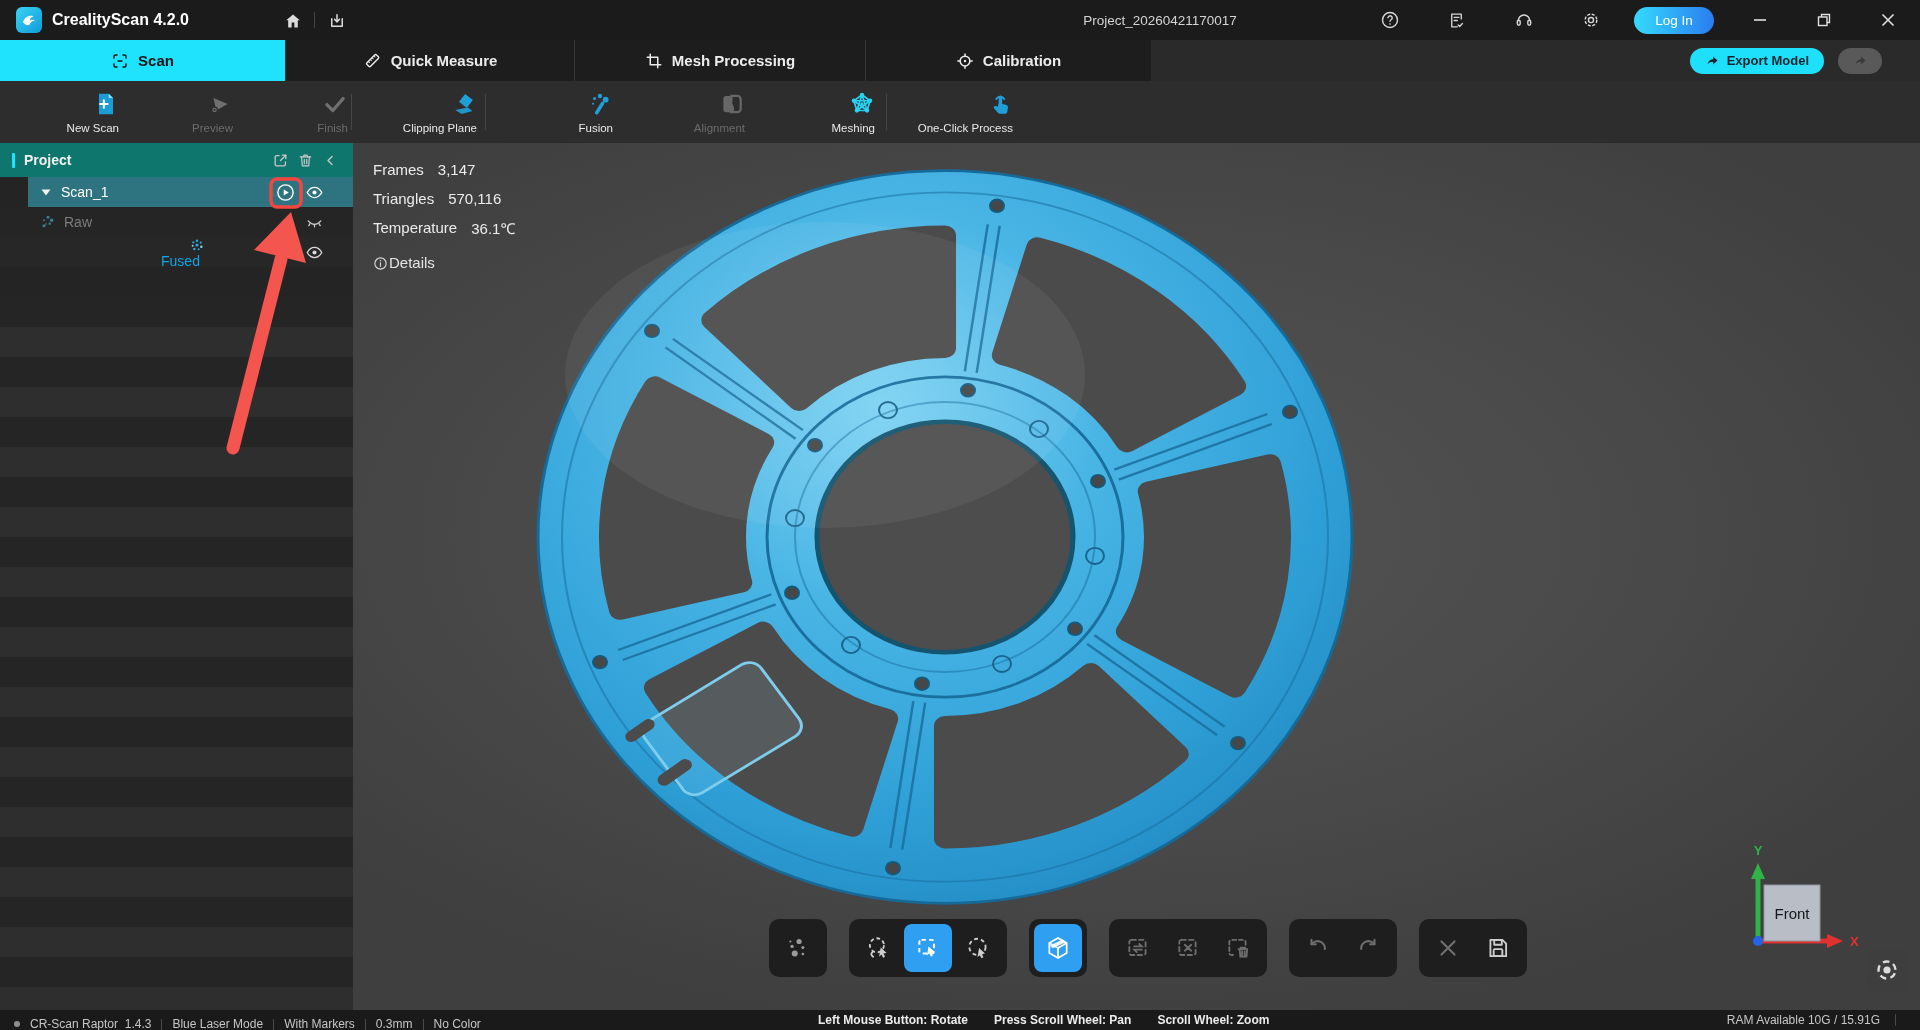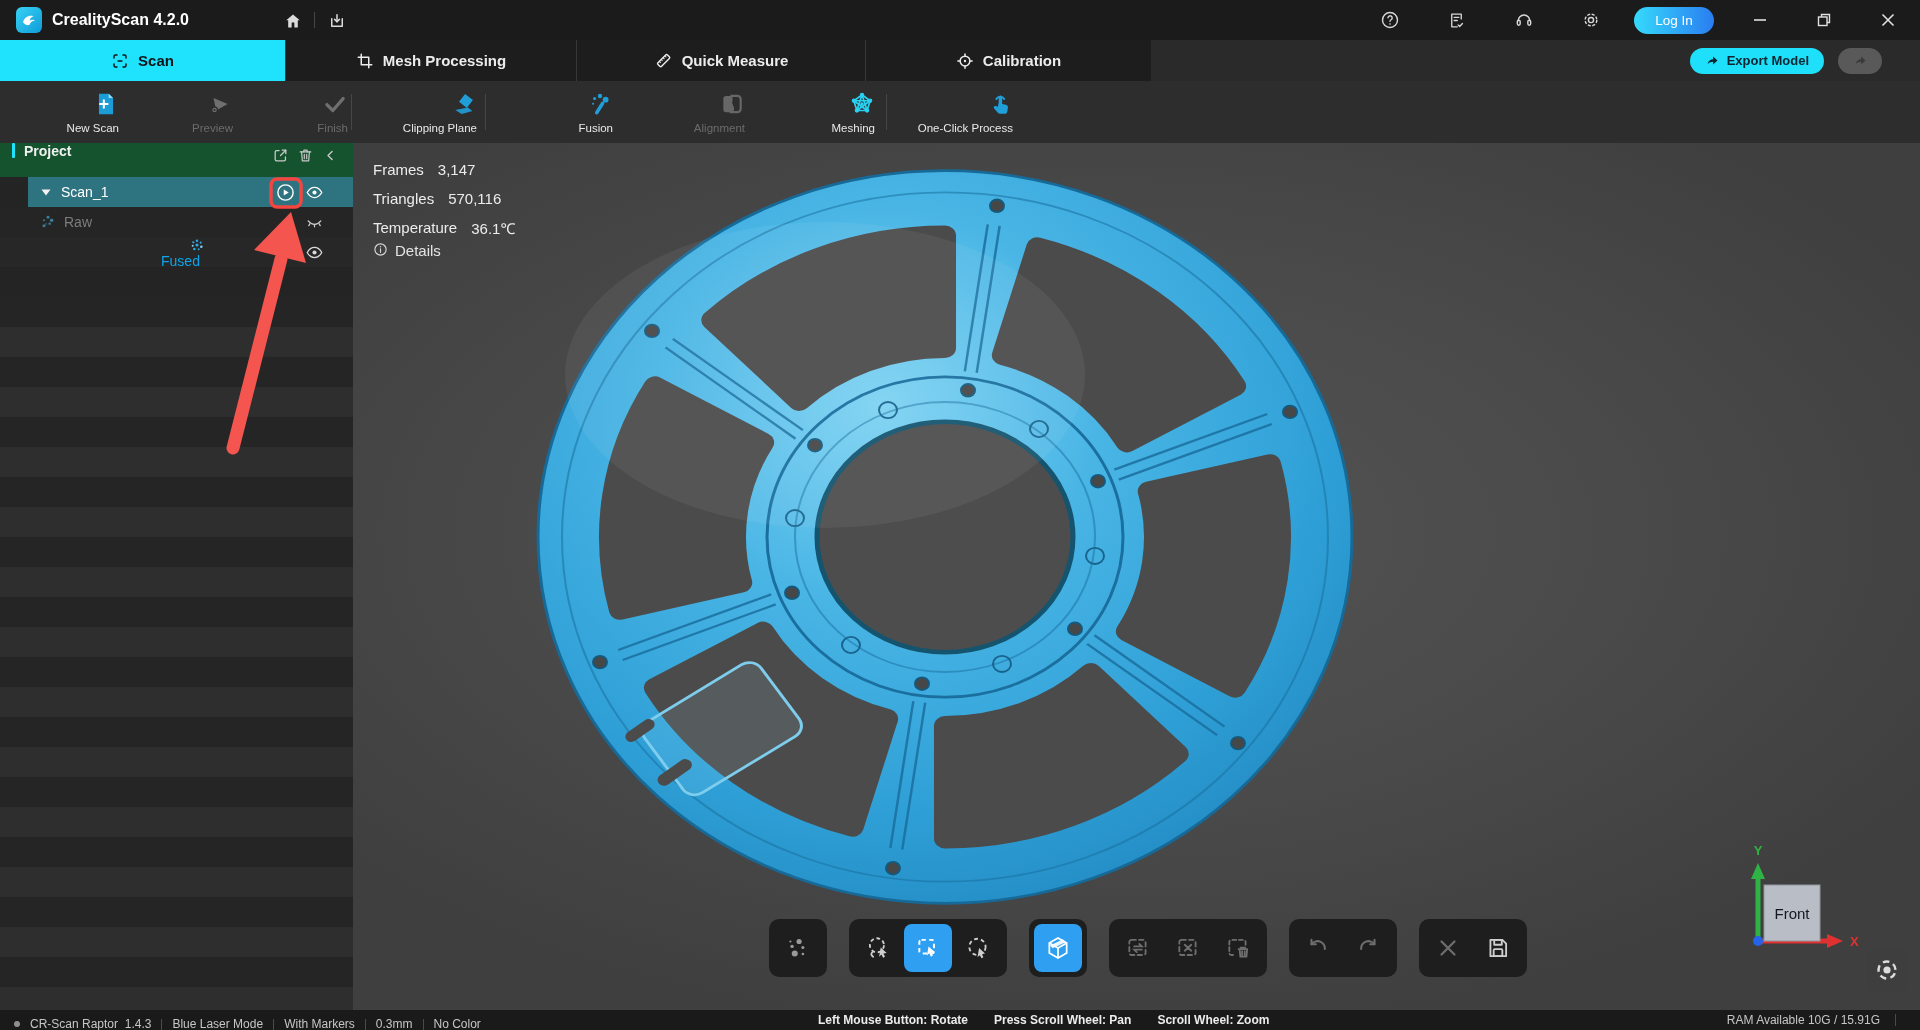--- a/index.html
+++ b/index.html
@@ -42,21 +42,21 @@
   
   .toolbar{position:absolute;top:81px;left:0;right:0;height:62px;background:#2d2d2d;}
   .act{position:absolute;top:0;width:120px;height:62px;display:flex;flex-direction:column;
     align-items:flex-end;justify-content:center;gap:5px;cursor:pointer;}
   .act .lbl{font-size:11.5px;color:#e9e9e9;}
   .act.disabled .lbl{color:#6b6b6b;}
   .tb-div{position:absolute;top:13px;width:1px;height:36px;background:#464646;}
 
   
   .sidebar{position:absolute;top:143px;left:0;width:353px;bottom:20px;background:#242424;overflow:hidden;}
-  .side-header{height:34px;background:#14532d;display:flex;align-items:flex-start;padding:0 10px 0 12px;box-sizing:border-box;}
+  .side-header{height:34px;background:#0f766e;display:flex;align-items:center;padding:0 10px 0 12px;box-sizing:border-box;}
   .accent{width:3px;height:15px;background:#1fe3fd;margin-right:9px;border-radius:1px;}
   .side-title{flex:1;font-size:14px;font-weight:bold;color:#f0f0f0;}
   .hicon{width:25px;height:24px;display:flex;align-items:center;justify-content:center;color:#c9c9c9;cursor:pointer;}
   .tree-row{position:relative;height:30px;display:flex;align-items:center;font-size:14px;cursor:pointer;}
   .row-scan{background:#2e7380;color:#fff;margin-left:28px;}
   .row-raw{background:#252525;color:#7d7d7d;}
   .row-fused{background:#272727;color:#0ea5e9;flex-direction:column;}
   .row-marker{background:#2e2e2e;color:#7d7d7d;}
   .caret{margin-left:12px;display:flex;}
   .row-label{margin-left:9px;}
@@ -67,21 +67,21 @@
   .stripes{position:absolute;top:154px;left:0;right:0;bottom:0;
     background:repeating-linear-gradient(180deg,#252525 0 30px,#2e2e2e 30px 60px);}
 
   
   .viewport{position:absolute;left:353px;top:143px;right:0;bottom:20px;overflow:hidden;
     background:radial-gradient(ellipse 62% 58% at 47% 45%,#545454 0%,#4a4a4a 55%,#3f3f3f 100%);}
   .spool{position:absolute;left:0;top:0;cursor:grab;}
   .stats{position:absolute;left:20px;top:12px;font-size:15px;color:#ececec;}
   .stat-row{height:29px;display:flex;align-items:center;}
   .stat-row .val{margin-left:14px;}
-  .details-row{height:29px;display:flex;align-items:flex-start;gap:7px;cursor:pointer;color:#e4e4e4;}
+  .details-row{height:29px;display:flex;align-items:flex-end;gap:1px;cursor:pointer;color:#e4e4e4;}
 
   
   .sel-bar{position:absolute;left:416px;top:776px;display:flex;gap:22px;align-items:center;}
   .sel-group{background:#1e1e1e;border-radius:10px;padding:5px;display:flex;gap:2px;}
   .sel-btn{width:48px;height:48px;border-radius:8px;display:flex;align-items:center;justify-content:center;
     color:#cfcfcf;cursor:pointer;}
   .sel-btn.active{background:#2f9ff2;color:#fff;}
   .sel-btn.dim{color:#6e6e6e;}
   .sel-btn.gray{color:#9a9a9a;}
 
@@ -123,20 +123,21 @@
         </svg>
     </div>
     <div class="tb-sep"></div>
     <div class="tb-icon-btn" style="left:324px;">
       <svg width="18" height="18" viewBox="0 0 24 24" fill="none" stroke="currentColor" stroke-width="2" stroke-linecap="round" stroke-linejoin="round">
           <path d="M5 9v10h14V9"></path>
           <path d="M12 3.5V13"></path>
           <path d="M8.8 9.8 12 13l3.2-3.2"></path>
         </svg>
     </div>
+    <div class="proj-title">Project_20260421170017</div>
     <div class="tb-right">
       <div class="ricon">
         <svg width="20" height="20" viewBox="0 0 24 24" fill="none" stroke="currentColor" stroke-width="1.7">
             <circle cx="12" cy="12" r="9"></circle>
             <path d="M9.6 9.4a2.5 2.5 0 1 1 3.7 2.3c-.9.5-1.3 1-1.3 1.9" stroke-linecap="round"></path>
             <circle cx="12" cy="16.8" r="1" fill="currentColor" stroke="none"></circle>
           </svg>
       </div>
       <div class="ricon">
         <svg width="19" height="19" viewBox="0 0 24 24" fill="none" stroke="currentColor" stroke-width="1.7" stroke-linecap="round" stroke-linejoin="round">
@@ -179,35 +180,35 @@
   </div>
 
   <div class="tabstrip">
     <div class="tab t1 active">
       <svg width="18" height="18" viewBox="0 0 24 24" fill="none" stroke="currentColor" stroke-width="2" stroke-linecap="round" stroke-linejoin="round">
           <path d="M4 8V6a2 2 0 0 1 2-2h2M16 4h2a2 2 0 0 1 2 2v2M20 16v2a2 2 0 0 1-2 2h-2M8 20H6a2 2 0 0 1-2-2v-2"></path>
           <path d="M9.5 12h5"></path>
         </svg>
       <span>Scan</span>
     </div>
-    <div class="tab t2">
-      <svg width="18" height="18" viewBox="0 0 24 24" fill="none" stroke="currentColor" stroke-width="2" stroke-linecap="round" stroke-linejoin="round">
-          <path d="M7 3v14h14"></path>
-          <path d="M3 7h14v14"></path>
-        </svg>
-      <span>Mesh Processing</span>
-    </div>
     <div class="tab t3">
       <svg width="19" height="19" viewBox="0 0 24 24" fill="none" stroke="currentColor" stroke-width="1.8">
           <g transform="rotate(-45 12 12)">
             <rect x="3.5" y="9" width="17" height="6.5" rx="1.6"></rect>
             <path d="M7.5 9v2.6M10.8 9v2.6M14.1 9v2.6M17.4 9v2.6" stroke-width="1.3"></path>
           </g>
         </svg>
       <span>Quick Measure</span>
+    </div>
+    <div class="tab t2">
+      <svg width="18" height="18" viewBox="0 0 24 24" fill="none" stroke="currentColor" stroke-width="2" stroke-linecap="round" stroke-linejoin="round">
+          <path d="M7 3v14h14"></path>
+          <path d="M3 7h14v14"></path>
+        </svg>
+      <span>Mesh Processing</span>
     </div>
     <div class="tab t4">
       <svg width="18" height="18" viewBox="0 0 24 24" fill="none" stroke="currentColor" stroke-width="2" stroke-linecap="round">
           <circle cx="12" cy="12" r="6.5"></circle>
           <circle cx="12" cy="12" r="1.6" fill="currentColor" stroke="none"></circle>
           <path d="M12 2.5v3M12 18.5v3M2.5 12h3M18.5 12h3"></path>
         </svg>
       <span>Calibration</span>
     </div>
   </div>

